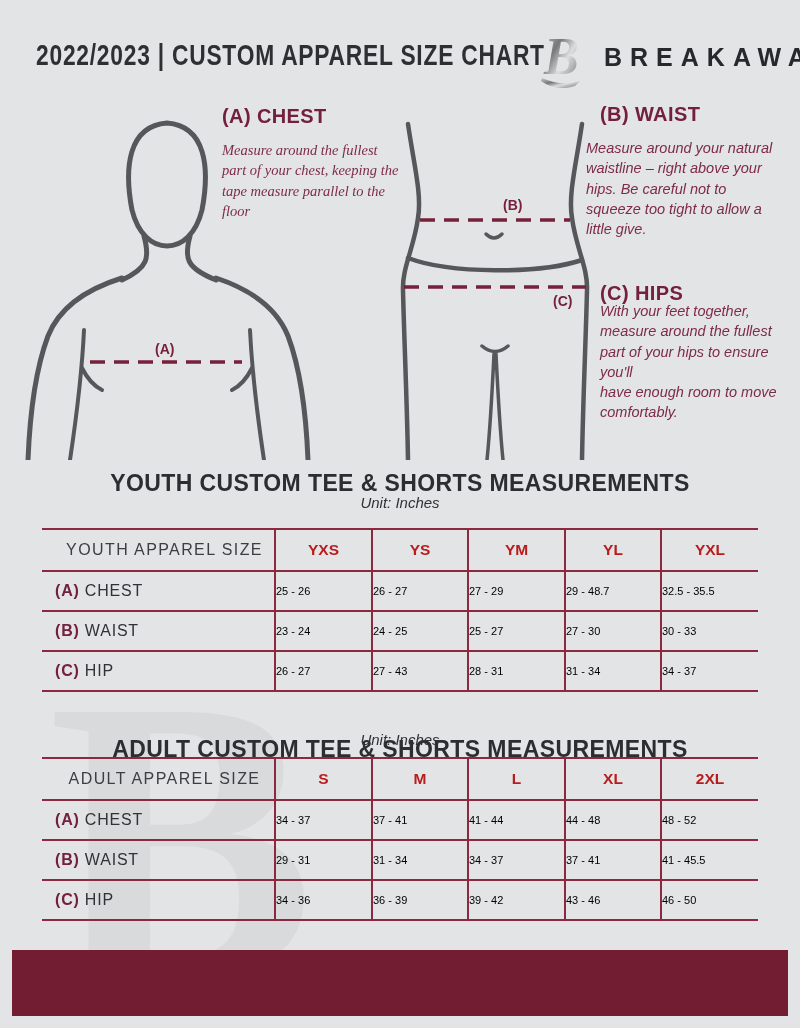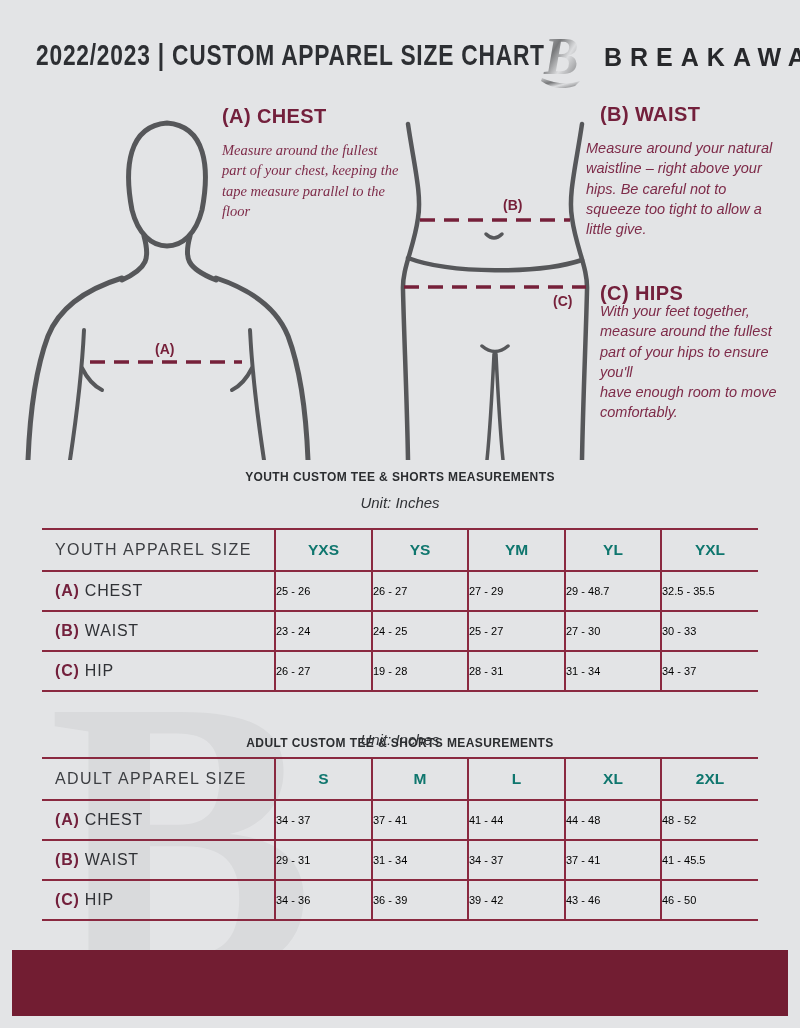--- a/index.html
+++ b/index.html
@@ -46,45 +46,45 @@
   }
   .h-chest{left:222px;top:105px;}
   .n-chest{left:222px;top:140px;width:178px;font-family:Liberation Serif, serif;}
   .h-waist{left:600px;top:103px;}
   .n-waist{left:577px;top:138px;width:195px;margin-left:9px;}
   .h-hips{left:600px;top:282px;}
   .n-hips{left:600px;top:301px;width:200px;}
   
   .tbl-title{
     position:absolute;left:0;width:800px;text-align:center;
-    font-size:12px;font-weight:700;color:#2b2d30;letter-spacing:.4px;
+    font-size:23px;font-weight:700;color:#2b2d30;letter-spacing:.4px;
   }
   .tbl-unit{
     position:absolute;left:0;width:800px;text-align:center;
     font-size:15px;font-weight:400;font-style:italic;color:#303236;
   }
   .t1-title{top:470px;} .t1-unit{top:494px;}
   .t2-title{top:708px;margin-top:28px;} .t2-unit{top:731px;}
   .size-table{
     position:absolute;left:42px;width:716px;
     border-collapse:collapse;table-layout:fixed;
     border-top:2px solid #8a2940;border-bottom:2px solid #8a2940;
     background:transparent;
   }
   .size-table.t1{top:528px;}
   .size-table.t2{top:757px;}
   .size-table tr{border-bottom:2px solid #8a2940;}
   .size-table th,.size-table td{
     border-left:2px solid #8a2940;padding:0;background:transparent;
   }
   .size-table th:first-child,.size-table td:first-child{border-left:none;}
-  .size-table th{height:40px;font-size:15.5px;font-weight:700;color:#0f766e;text-align:center;}
+  .size-table th{height:40px;font-size:15.5px;font-weight:700;color:#b91c1c;text-align:center;}
   .size-table th.size-label{
     font-weight:400;font-size:16px;letter-spacing:1.4px;color:#3c3e42;
-    text-align:left;padding-left:13px;
+    text-align:center;padding-left:13px;
   }
   .size-table td{height:38px;font-size:11px;color:#000000;text-align:left;}
   .size-table td.row-label{
     text-align:left;padding-left:13px;font-size:16px;letter-spacing:.8px;color:#303236;
   }
   .size-table td.row-label b{color:#73203c;font-weight:700;}
   
   .footer-bar{
     position:absolute;left:12px;top:950px;width:776px;height:66px;
     background:#721d32;
@@ -195,21 +195,21 @@
           <td class="row-label"><b>(B)</b> WAIST</td>
           <td>23 - 24</td>
           <td>24 - 25</td>
           <td>25 - 27</td>
           <td>27 - 30</td>
           <td>30 - 33</td>
         </tr>
         <tr>
           <td class="row-label"><b>(C)</b> HIP</td>
           <td>26 - 27</td>
-          <td>19 - 28</td>
+          <td>27 - 43</td>
           <td>28 - 31</td>
           <td>31 - 34</td>
           <td>34 - 37</td>
         </tr>
       </tbody>
     </table>
 
   <div class="tbl-title t2-title">ADULT CUSTOM TEE &amp; SHORTS MEASUREMENTS</div>
   <div class="tbl-unit t2-unit">Unit: Inches</div>
   <table class="size-table t2">

